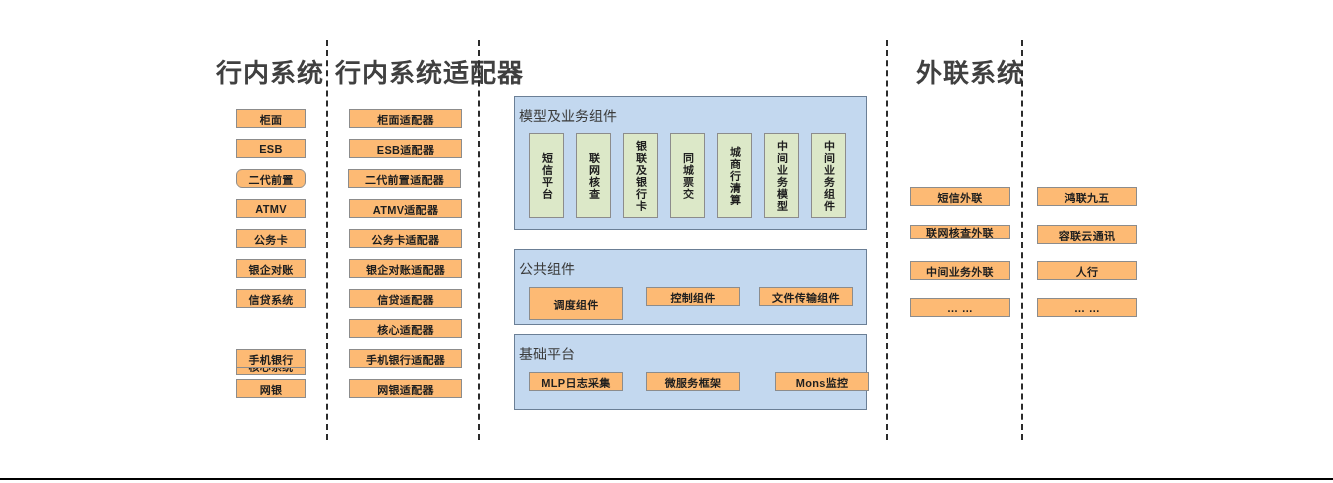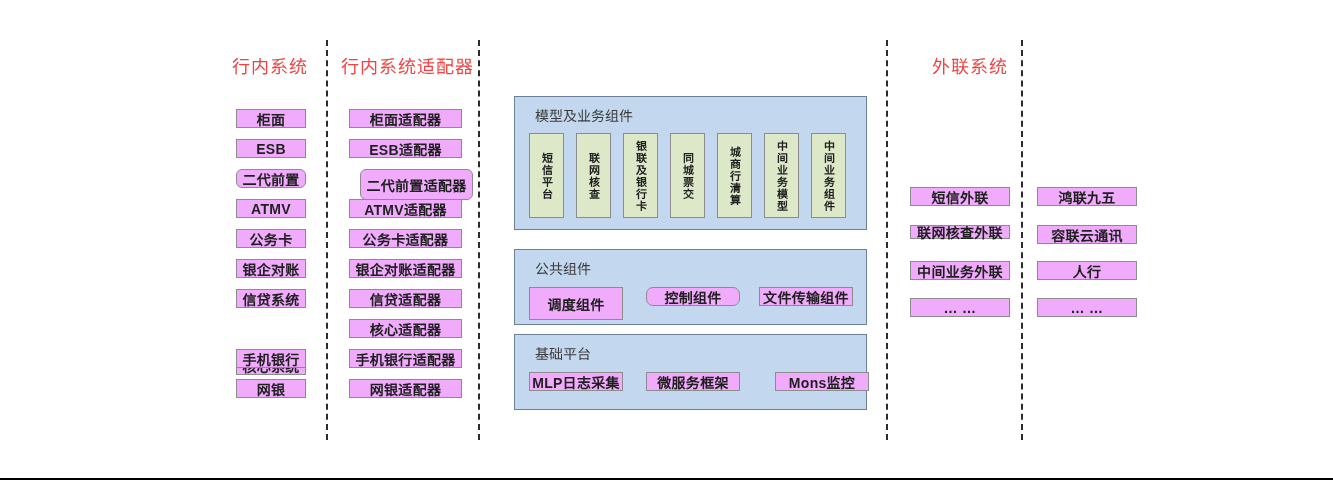--- a/index.html
+++ b/index.html
@@ -19,47 +19,47 @@
   .canvas {
     position: absolute;
     left: 0; top: 0;
     width: 1333px;
     height: 483px;
   }
 
   
   .col-title {
     position: absolute;
-    font-size: 18px;
-    font-weight: normal;
-    color: #ef4444;
+    font-size: 26px;
+    font-weight: bold;
+    color: #404040;
     text-align: center;
     letter-spacing: 1px;
     white-space: nowrap;
   }
 
   
   .divider {
     position: absolute;
     top: 40px;
     width: 0;
     height: 400px;
     border-left: 2px dashed #2b2b2b;
   }
 
   
   .node {
     position: absolute;
-    background: #f0abfc;
+    background: #fdba74;
     border: 1px solid #8c8c8c;
     box-sizing: border-box;
     display: flex;
     align-items: center;
     justify-content: center;
-    font-size: 14px;
+    font-size: 11px;
     font-weight: bold;
     color: #1f1f1f;
     white-space: nowrap;
     letter-spacing: .3px;
   }
 
   
   .node-vert {
     position: absolute;
     background: #dce8c8;
@@ -81,21 +81,21 @@
 
   
   .panel {
     position: absolute;
     background: #c3d8ef;
     border: 1px solid #6b7f96;
     box-sizing: border-box;
   }
   .panel-title {
     position: absolute;
-    left: 20px;
+    left: 4px;
     top: 8px;
     font-size: 14px;
     color: #3b3b3b;
     white-space: nowrap;
   }
 
   
   .bottom-rule {
     position: absolute;
     left: 0;
@@ -129,21 +129,21 @@
   <div class="node" style="left:236px; top:199px; width:70px; height:19px;">ATMV</div>
   <div class="node" style="left:236px; top:229px; width:70px; height:19px;">公务卡</div>
   <div class="node" style="left:236px; top:259px; width:70px; height:19px;">银企对账</div>
   <div class="node" style="left:236px; top:289px; width:70px; height:19px;">信贷系统</div>
   <div class="node" style="left:236px; top:319px; width:70px; height:19px;margin-top:37px;">核心系统</div>
   <div class="node" style="left:236px; top:349px; width:70px; height:19px;">手机银行</div>
   <div class="node" style="left:236px; top:379px; width:70px; height:19px;">网银</div>
 
   <div class="node" style="left:349px; top:109px; width:113px; height:19px;">柜面适配器</div>
   <div class="node" style="left:349px; top:139px; width:113px; height:19px;">ESB适配器</div>
-  <div class="node" style="left:360px; top:169px; width:113px; height:31px;border-radius:6px;">二代前置适配器</div>
+  <div class="node" style="left:348px; top:169px; width:113px; height:19px;">二代前置适配器</div>
   <div class="node" style="left:349px; top:199px; width:113px; height:19px;">ATMV适配器</div>
   <div class="node" style="left:349px; top:229px; width:113px; height:19px;">公务卡适配器</div>
   <div class="node" style="left:349px; top:259px; width:113px; height:19px;">银企对账适配器</div>
   <div class="node" style="left:349px; top:289px; width:113px; height:19px;">信贷适配器</div>
   <div class="node" style="left:349px; top:319px; width:113px; height:19px;">核心适配器</div>
   <div class="node" style="left:349px; top:349px; width:113px; height:19px;">手机银行适配器</div>
   <div class="node" style="left:349px; top:379px; width:113px; height:19px;">网银适配器</div>
 
   <div class="panel" style="left:514px; top:96px; width:353px; height:134px;">
     <div class="panel-title">模型及业务组件</div>
@@ -167,21 +167,21 @@
     <span>中间业务模型</span>
   </div>
   <div class="node-vert" style="left:811px; top:133px; width:35px; height:85px;">
     <span>中间业务组件</span>
   </div>
 
   <div class="panel" style="left:514px; top:249px; width:353px; height:76px;">
     <div class="panel-title">公共组件</div>
   </div>
   <div class="node" style="left:529px; top:287px; width:94px; height:33px;">调度组件</div>
-  <div class="node" style="left:646px; top:287px; width:94px; height:19px;border-radius:7px;">控制组件</div>
+  <div class="node" style="left:646px; top:287px; width:94px; height:19px;">控制组件</div>
   <div class="node" style="left:759px; top:287px; width:94px; height:19px;">文件传输组件</div>
 
   <div class="panel" style="left:514px; top:334px; width:353px; height:76px;">
     <div class="panel-title">基础平台</div>
   </div>
   <div class="node" style="left:529px; top:372px; width:94px; height:19px;">MLP日志采集</div>
   <div class="node" style="left:646px; top:372px; width:94px; height:19px;">微服务框架</div>
   <div class="node" style="left:759px; top:372px; width:94px; height:19px;margin-left:16px;">Mons监控</div>
 
   <div class="node" style="left:910px; top:187px; width:100px; height:19px;">短信外联</div>

